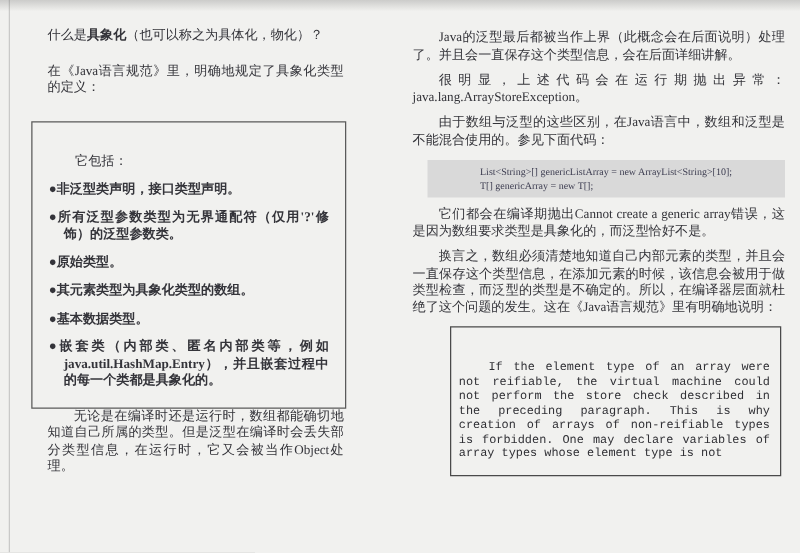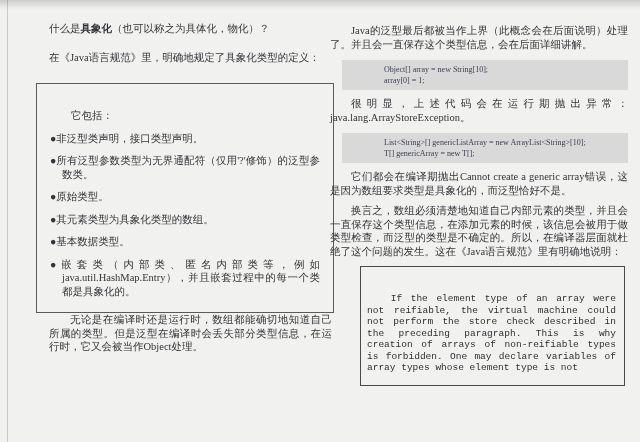--- a/index.html
+++ b/index.html
@@ -20,21 +20,21 @@
     position: absolute; left: 0; top: 0; width: 100%; height: 9px;
     background: linear-gradient(to bottom, rgba(70,70,70,0.22), rgba(70,70,70,0));
     pointer-events: none;
   }
   .edge-line-left {
     position: absolute; left: 7px; top: 0; bottom: 0; width: 1px;
     background: rgba(110,110,110,0.30);
     pointer-events: none;
   }
   .col { position: absolute; top: 0; }
-  #left-col  { left: 36px;  width: 298px; }
+  #left-col  { left: 25px;  width: 252px; }
   #right-col { left: 330px; width: 298px; }
 
   .para { text-align: justify; text-justify: inter-character; }
   .indent { text-indent: 2em; }
   .inset { margin-left: 13px; margin-right: 2px; }
 
   .heading { margin-top: 22px; }
   .intro   { margin-top: 15px; }
   b, .bold { font-weight: bold; }
 
@@ -45,20 +45,21 @@
     padding: 16px 13px 14px 13px;
   }
   .includes { margin-top: 9px; }
   .bullet-list { margin-top: 0; }
   .bullet-item {
     margin-top: 9px;
     padding-left: 12px;
     text-indent: -12px;
     text-align: justify;
     text-justify: inter-character;
+    font-weight: bold;
   }
   .closing { margin-top: 0; }
 
   .r-para1 { margin-top: 24px; }
   .r-ext   { margin-top: 11px; }
   .r-para  { margin-top: 7px; }
 
   .code-block {
     margin-top: 9px;
     margin-left: 12px;
@@ -114,27 +115,24 @@
     </div>
 
     <div class="closing inset para indent">无论是在编译时还是运行时，数组都能确切地知道自己所属的类型。但是泛型在编译时会丢失部分类型信息，在运行时，它又会被当作Object处理。</div>
   </div>
 
   <div id="right-col" class="col">
 
     <div class="r-para1 para indent">Java的泛型最后都被当作上界（此概念会在后面说明）处理了。并且会一直保存这个类型信息，会在后面详细讲解。</div>
 
 
-    <div class="code-block">
-      <div>Object[] array = new String[10];</div>
-      <div>array[0] = 1;</div>
-    </div>
 
     <div class="r-para para indent">很明显，上述代码会在运行期抛出异常：java.lang.ArrayStoreException。</div>
 
+    <div class="r-para para indent">由于数组与泛型的这些区别，在Java语言中，数组和泛型是不能混合使用的。参见下面代码：</div>
 
     <div class="code-block">
       <div>List&lt;String&gt;[] genericListArray = new ArrayList&lt;String&gt;[10];</div>
       <div>T[] genericArray = new T[];</div>
     </div>
 
     <div class="r-para para indent">它们都会在编译期抛出Cannot create a generic array错误，这是因为数组要求类型是具象化的，而泛型恰好不是。</div>
 
     <div class="r-para para indent">换言之，数组必须清楚地知道自己内部元素的类型，并且会一直保存这个类型信息，在添加元素的时候，该信息会被用于做类型检查，而泛型的类型是不确定的。所以，在编译器层面就杜绝了这个问题的发生。这在《Java语言规范》里有明确地说明：</div>
 

